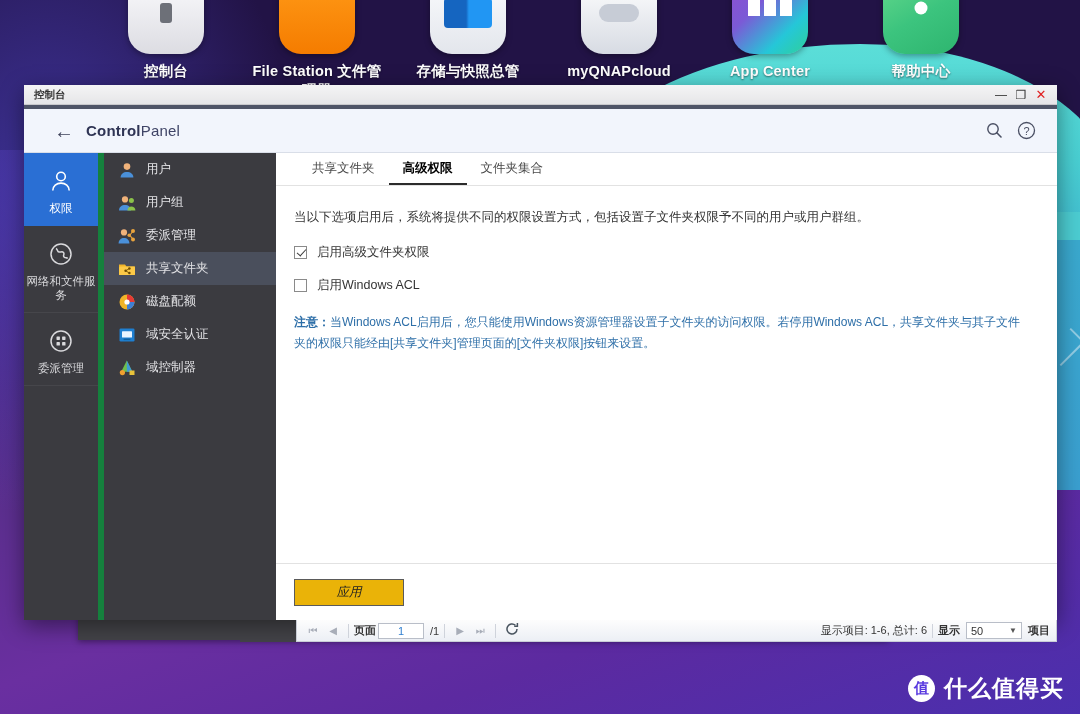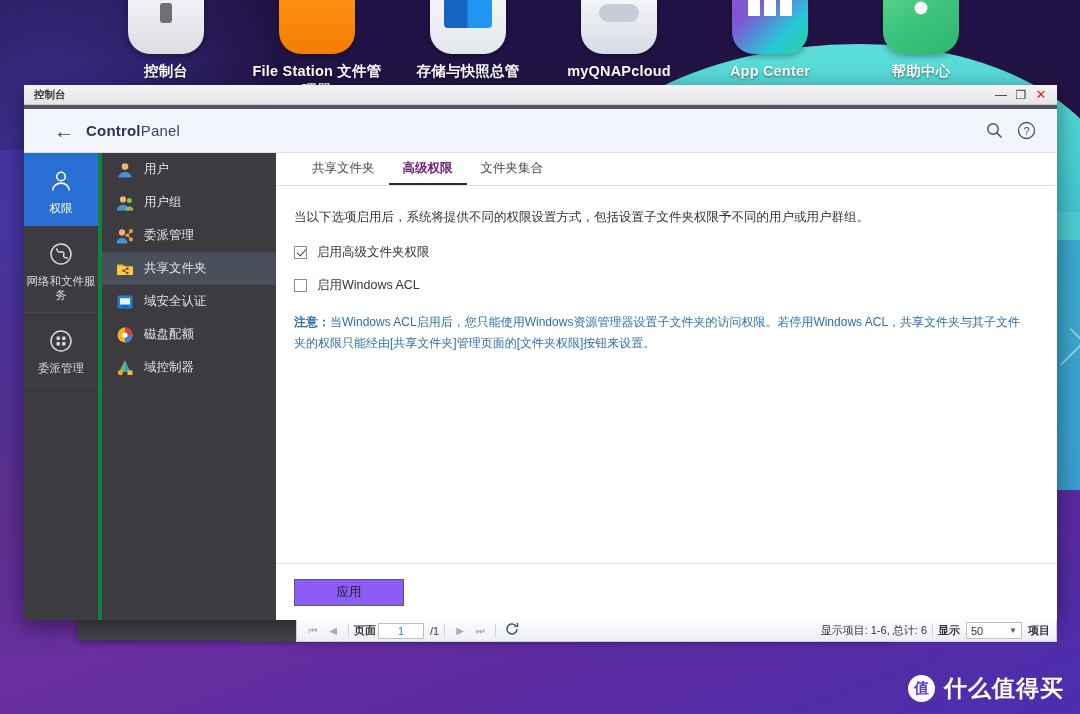--- a/index.html
+++ b/index.html
@@ -140,40 +140,40 @@
   .nav1-item {
     padding: 14px 2px 10px; text-align: center; color: #d9d9dc;
     cursor: pointer; border-bottom: 1px solid #46464b;
   }
   .nav1-item.active { background: #2a6fd4; color: #fff; border-bottom-color:#2a6fd4; }
   .nav1-ico { height: 28px; display:flex; align-items:center; justify-content:center; }
   .nav1-ico svg { display:block; }
   .nav1-label { font-size: 11.5px; margin-top: 6px; line-height: 14px; }
 
   
-  #nav2 { width: 178px; background: #3b3b40; border-left:4px solid #15803d; }
+  #nav2 { width: 178px; background: #3b3b40; border-left:6px solid #15803d; }
   .nav2-item {
     height: 33px; display: flex; align-items: center; gap: 10px;
     padding: 0 10px 0 14px; color: #e2e2e5; font-size: 12.5px; cursor: pointer;
   }
   .nav2-item.active { background: #4a4f5c; }
   .n2ico { width: 18px; height: 18px; position: relative; flex: none; }
   .n2ico svg { display:block; }
 
   
   #content { flex: 1; background: #fff; display: flex; flex-direction: column; min-width:0; }
   #tabs {
     height: 33px; display: flex; align-items: flex-end; gap: 0;
     padding-left: 22px; border-bottom: 1px solid #e2e2e2; background:#fff;
   }
   .tab {
     font-size: 12.5px; color: #4a4a4a; padding: 0 14px 6px; cursor: pointer;
     border-bottom: 2px solid transparent;
   }
-  .tab.active { color: #701a75; font-weight: bold; border-bottom-color: #2b2b2b; margin-top: 12px; }
+  .tab.active { color: #000000; font-weight: bold; border-bottom-color: #2b2b2b; margin-top: 12px; }
 
   #pane { flex: 1; padding: 22px 20px 0 18px; overflow: hidden; position: relative; }
   .intro { font-size: 12.5px; color: #333; margin-bottom: 18px; line-height: 18px; }
   .chk-row { display: flex; align-items: center; gap: 10px; margin-bottom: 16px; }
   .chk {
     width: 13px; height: 13px; border: 1px solid #8a8a8a; background: #fff;
     position: relative; flex: none; cursor: pointer;
   }
   .chk.checked::after {
     content: ""; position: absolute; left: 3.5px; top: 0px;
@@ -185,23 +185,24 @@
     margin-top: 18px; font-size: 12px; color: #2e6fa8; line-height: 21px;
     max-width: 730px;
   }
   .note b { color: #2e6fa8; font-weight: bold; text-align: right; }
 
   #footer {
     height: 57px; border-top: 1px solid #e2e2e2; display: flex; align-items: center;
     padding-left: 18px; background: #fff;
   }
   #apply-btn {
-    width: 110px; height: 27px; border: 1px solid #5a5a5a; background: #8b5cf6;
+    width: 110px; height: 27px; border: 1px solid #5a5a5a; background: #eab308;
     font-size: 12.5px; color: #222; cursor: pointer;
     font-family: "Liberation Sans", sans-serif;
+    font-style: italic;
   }
 
   
   #pager {
     position: absolute; left: 296px; top: 620px; width: 761px; height: 22px;
     background: linear-gradient(180deg,#fdfdfd 0%, #eceff5 100%);
     border: 1px solid #c9cdd6; border-top: none;
     display: flex; align-items: center; font-size: 11px; color: #3a3a3a;
     padding: 0 6px;
   }
@@ -394,37 +395,37 @@
                   <circle cx="11.4" cy="13" r="1.25"></circle>
                 </g>
                 <path d="M8.2 10.4l2.6-1.4M8.2 11.2l2.6 1.4" stroke="#6d4c00" stroke-width=".9" fill="none"></path>
               </svg>
           </span>
           <span>共享文件夹</span>
         </div>
         <div class="nav2-item">
           <span class="n2ico">
             <svg width="18" height="18" viewBox="0 0 18 18">
-                <rect x="1.5" y="2.5" width="15" height="13" rx="1.3" fill="#1f7fd0"></rect>
-                <rect x="4" y="5.2" width="10" height="6.4" rx=".6" fill="#e9f4ff"></rect>
-                <rect x="5.6" y="12.6" width="6.8" height="1.5" fill="#0f5f9e"></rect>
-              </svg>
-          </span>
-          <span>域安全认证</span>
-        </div>
-        <div class="nav2-item">
-          <span class="n2ico">
-            <svg width="18" height="18" viewBox="0 0 18 18">
                 <circle cx="9" cy="9" r="7.5" fill="#f0b429"></circle>
                 <path d="M9 9V1.5A7.5 7.5 0 0 1 16.5 9z" fill="#e53935"></path>
                 <path d="M9 9l7.5 0A7.5 7.5 0 0 1 9 16.5z" fill="#3f7fd4"></path>
                 <circle cx="9" cy="9" r="2.6" fill="#ffffff"></circle>
               </svg>
           </span>
           <span>磁盘配额</span>
+        </div>
+        <div class="nav2-item">
+          <span class="n2ico">
+            <svg width="18" height="18" viewBox="0 0 18 18">
+                <rect x="1.5" y="2.5" width="15" height="13" rx="1.3" fill="#1f7fd0"></rect>
+                <rect x="4" y="5.2" width="10" height="6.4" rx=".6" fill="#e9f4ff"></rect>
+                <rect x="5.6" y="12.6" width="6.8" height="1.5" fill="#0f5f9e"></rect>
+              </svg>
+          </span>
+          <span>域安全认证</span>
         </div>
         <div class="nav2-item">
           <span class="n2ico">
             <svg width="18" height="18" viewBox="0 0 18 18">
                 <path d="M8.8 1.5l5.6 11.2H3.2z" fill="#6fbf4b"></path>
                 <path d="M8.8 1.5l5.6 11.2H8.8z" fill="#3e9ad6"></path>
                 <circle cx="4.4" cy="13.6" r="2.6" fill="#f0a030"></circle>
                 <path d="M11.5 11.5h5v4.5h-5z" fill="#e8c23a"></path>
               </svg>
           </span>

